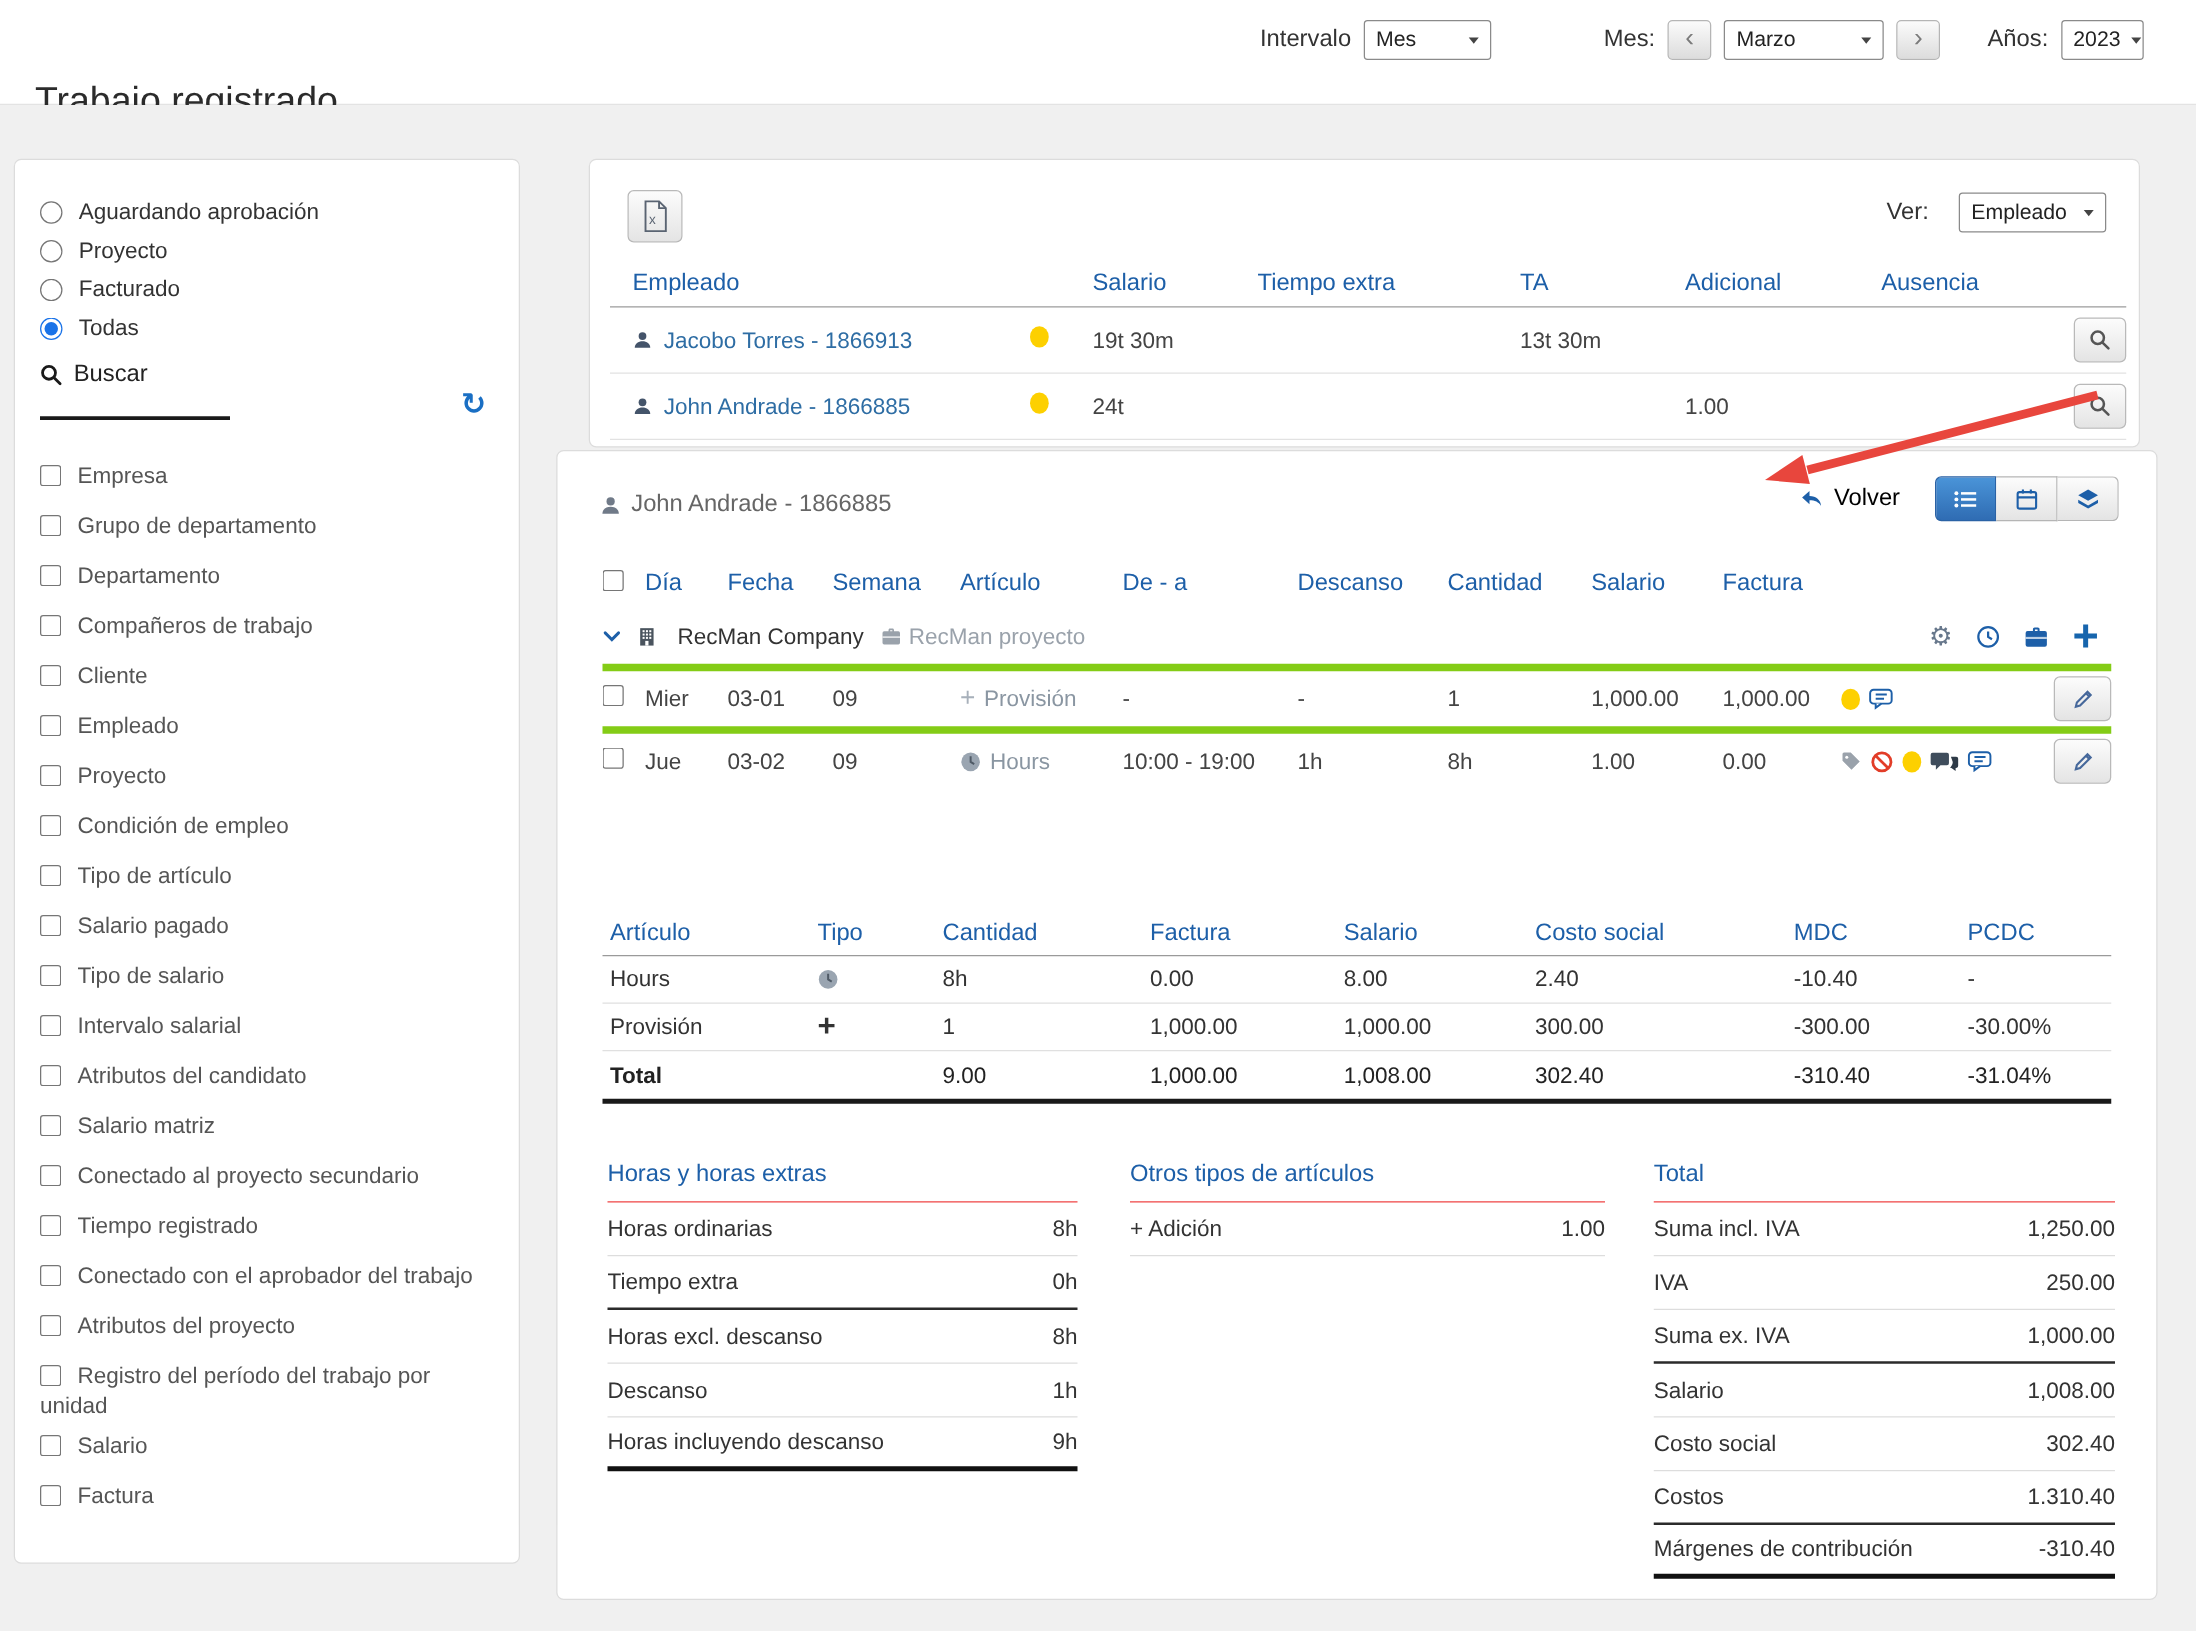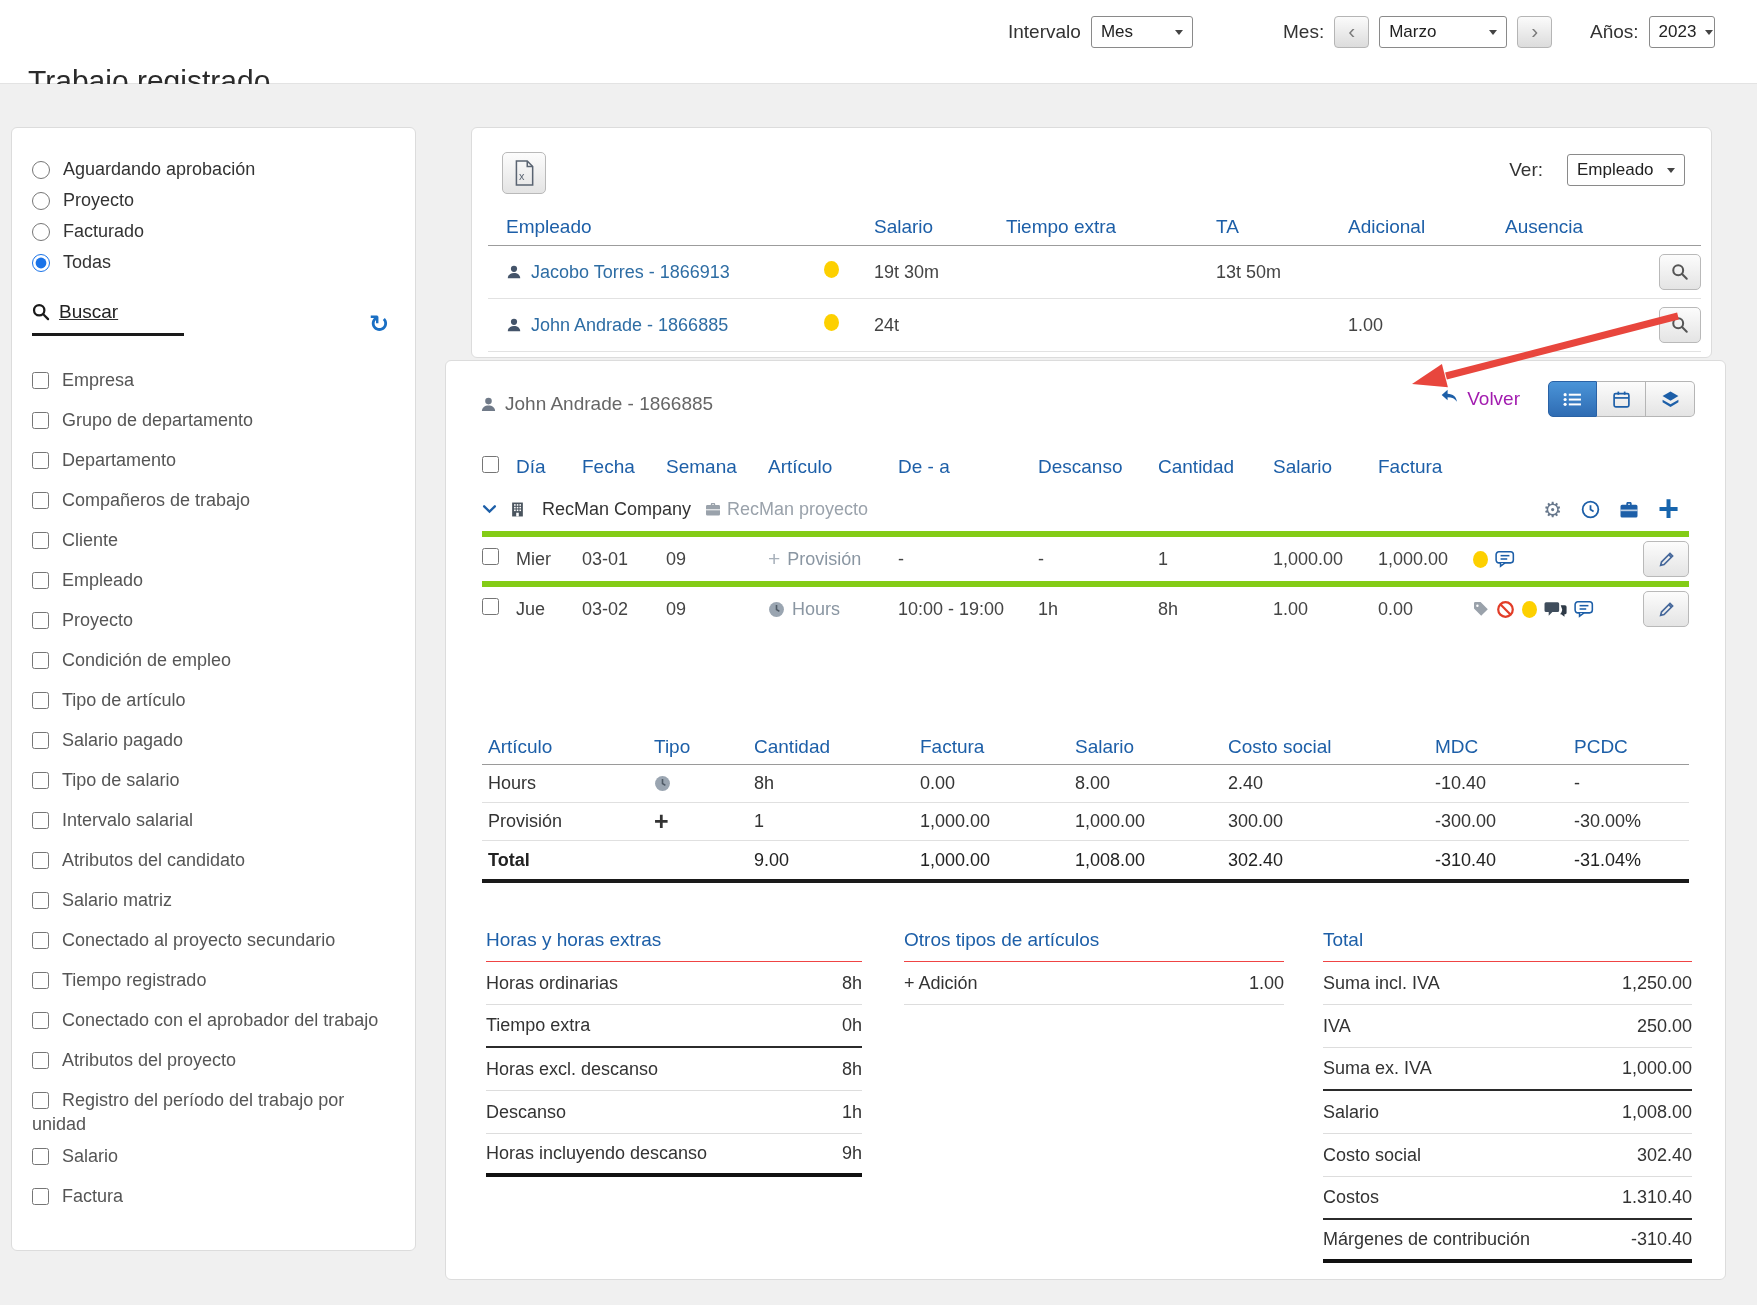--- a/index.html
+++ b/index.html
@@ -20,21 +20,21 @@
 
   
   .content { position:relative; height:1221px; background:#f0f0f0; }
   .panel { position:absolute; background:#fff; border:1px solid #dcdcdc; border-radius:6px; }
 
   
   .sidebar { left:11px; top:43px; width:405px; height:1124px; padding:26px 16px 0 20px; }
   .status-row { display:flex; align-items:center; gap:13px; height:31px; font-size:18px; color:#333; cursor:pointer; }
   .status-row input { width:18px; height:18px; accent-color:#1a73e8; }
   .search-row { display:flex; align-items:flex-end; margin-top:20px; height:38px; }
-  .search-box { display:flex; align-items:center; gap:9px; border-bottom:3px solid #1a1a1a; padding-bottom:10px; width:152px;text-decoration:underline; }
+  .search-box { display:flex; align-items:center; gap:9px; border-bottom:3px solid #1a1a1a; padding-bottom:22px; width:152px; }
   .search-box input { border:none; outline:none; font-size:19px; width:100px; color:#222;
                       font-family:"Liberation Sans","DejaVu Sans",sans-serif; }
   .search-box input::placeholder { color:#222; opacity:1; }
   .refresh { margin-left:auto; margin-right:10px; color:#1a6fc4; font-size:24px; font-weight:bold; cursor:pointer; line-height:1; }
   .filter-list { margin-top:24px; }
   .filter-row { display:block; min-height:40px; padding:8px 0 0 0; font-size:18px; color:#555; cursor:pointer; line-height:24px; }
   .filter-row input { width:17px; height:17px; vertical-align:-3px; margin-right:13px; }
 
   
   .panel-top { left:471px; top:43px; width:1241px; height:231px; }
@@ -50,21 +50,21 @@
   .pad-first { padding-left:18px; }
   .dot { width:15px; height:17px; border-radius:50%; background:#fdd000; display:inline-block; }
   .icon-btn { width:42px; height:36px; }
   .cell-right { justify-self:end; }
 
   
   .panel-detail { left:445px; top:276px; width:1281px; height:920px; }
   .d-header { position:absolute; left:34px; top:32px; display:flex; align-items:center; gap:8px;
               font-size:19px; color:#666; }
   .right-controls { position:absolute; right:30px; top:20px; display:flex; align-items:center; gap:28px; }
-  .volver { display:flex; align-items:flex-start; gap:8px; color:#a21caf; font-size:19px; cursor:pointer; }
+  .volver { display:flex; align-items:center; gap:8px; color:#000000; font-size:19px; cursor:pointer; }
   .btn-group { display:flex; }
   .tgl { width:49px; height:36px; border:1px solid #b5b5b5; display:flex; align-items:center; justify-content:center;
          background:linear-gradient(#fcfcfc,#e4e4e4); cursor:pointer; }
   .tgl:first-child { border-radius:5px 0 0 5px; }
   .tgl:last-child { border-radius:0 5px 5px 0; }
   .tgl + .tgl { border-left:none; }
   .tgl.active { background:linear-gradient(#4a94d8,#2f6cb3); border-color:#2a62a5; }
 
   .d-table { position:absolute; left:36px; right:36px; top:86px; }
   .d-grid { display:grid; grid-template-columns:34px 66px 84px 102px 130px 140px 120px 115px 105px 95px 1fr 70px;
@@ -239,21 +239,21 @@
             <svg width="16" height="16" viewBox="0 0 16 16" fill="#44546a">
                 <circle cx="8" cy="4.8" r="3.1"></circle>
                 <path d="M1.8 14.2c0-3.4 2.8-5.3 6.2-5.3s6.2 1.9 6.2 5.3z"></path>
               </svg>
           </span>
           <span>Jacobo Torres - 1866913</span>
         </div>
         <div><span class="dot"></span></div>
         <div>19t 30m</div>
         <div></div>
-        <div>13t 50m</div>
+        <div>13t 30m</div>
         <div></div>
         <div></div>
         <div class="btn-light icon-btn cell-right">
           <span>
             <svg width="18" height="18" viewBox="0 0 16 16" fill="none" stroke="#555" stroke-width="1.8" stroke-linecap="round">
               <circle cx="6.4" cy="6.4" r="4.4"></circle>
                 <line x1="9.8" y1="9.8" x2="14" y2="14"></line>
             </svg>
           </span>
         </div>

